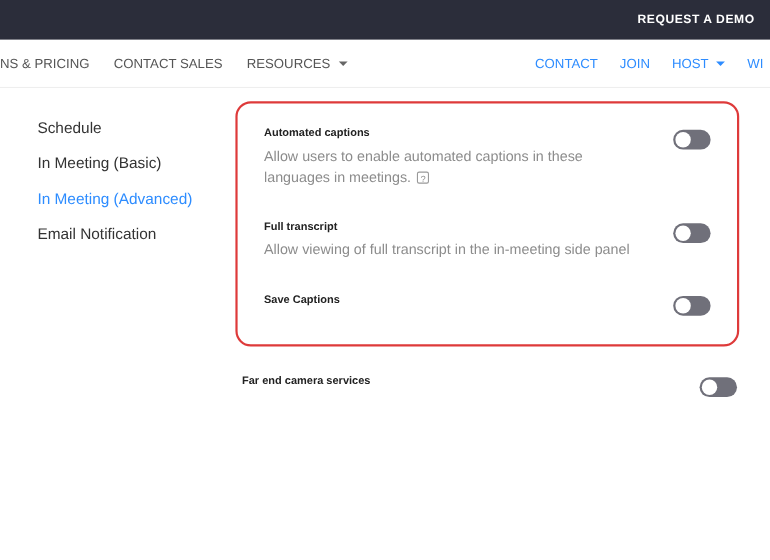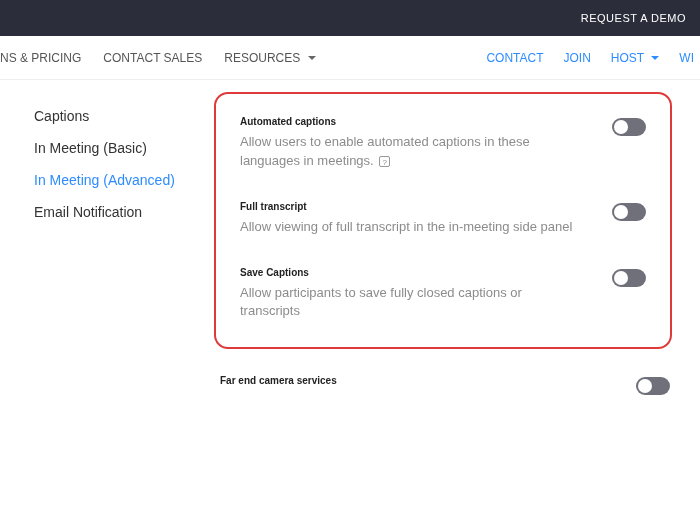--- a/index.html
+++ b/index.html
@@ -13,21 +13,21 @@
   }
   .topbar {
     height: 36px;
     background: #2b2d3a;
     color: #fff;
     display: flex;
     align-items: center;
     justify-content: flex-end;
     padding-right: 14px;
     font-size: 11px;
-    font-weight: 400;
+    font-weight: 700;
     letter-spacing: .5px;
   }
   .nav {
     height: 44px;
     border-bottom: 1px solid #eee;
     display: flex;
     align-items: center;
     font-size: 12px;
     color: #555;
     padding-left: 0;
@@ -158,21 +158,21 @@
       <span>HOST</span>
       <span class="caret-down blue"></span>
     </span>
     <span class="item">WI</span>
   </div>
 </div>
 
 <div class="content">
 
   <div class="sidebar">
-    <div class="s-item">Captions</div>
+    <div class="s-item">Schedule</div>
     <div class="s-item">In Meeting (Basic)</div>
     <div class="s-item active">In Meeting (Advanced)</div>
     <div class="s-item">Email Notification</div>
   </div>
 
   <div class="main">
 
 
     <div class="highlighted-group">
 
@@ -195,21 +195,20 @@
           <div class="setting-desc">Allow viewing of full transcript in the in-meeting side panel</div>
         </div>
         <div class="toggle">
           <div class="knob"></div>
         </div>
       </div>
 
       <div class="setting">
         <div class="setting-text">
           <div class="setting-title">Save Captions</div>
-          <div class="setting-desc">Allow participants to save fully closed captions or transcripts</div>
         </div>
         <div class="toggle">
           <div class="knob"></div>
         </div>
       </div>
 
     </div>
 
     <div class="setting below-group">
       <div class="setting-text">

